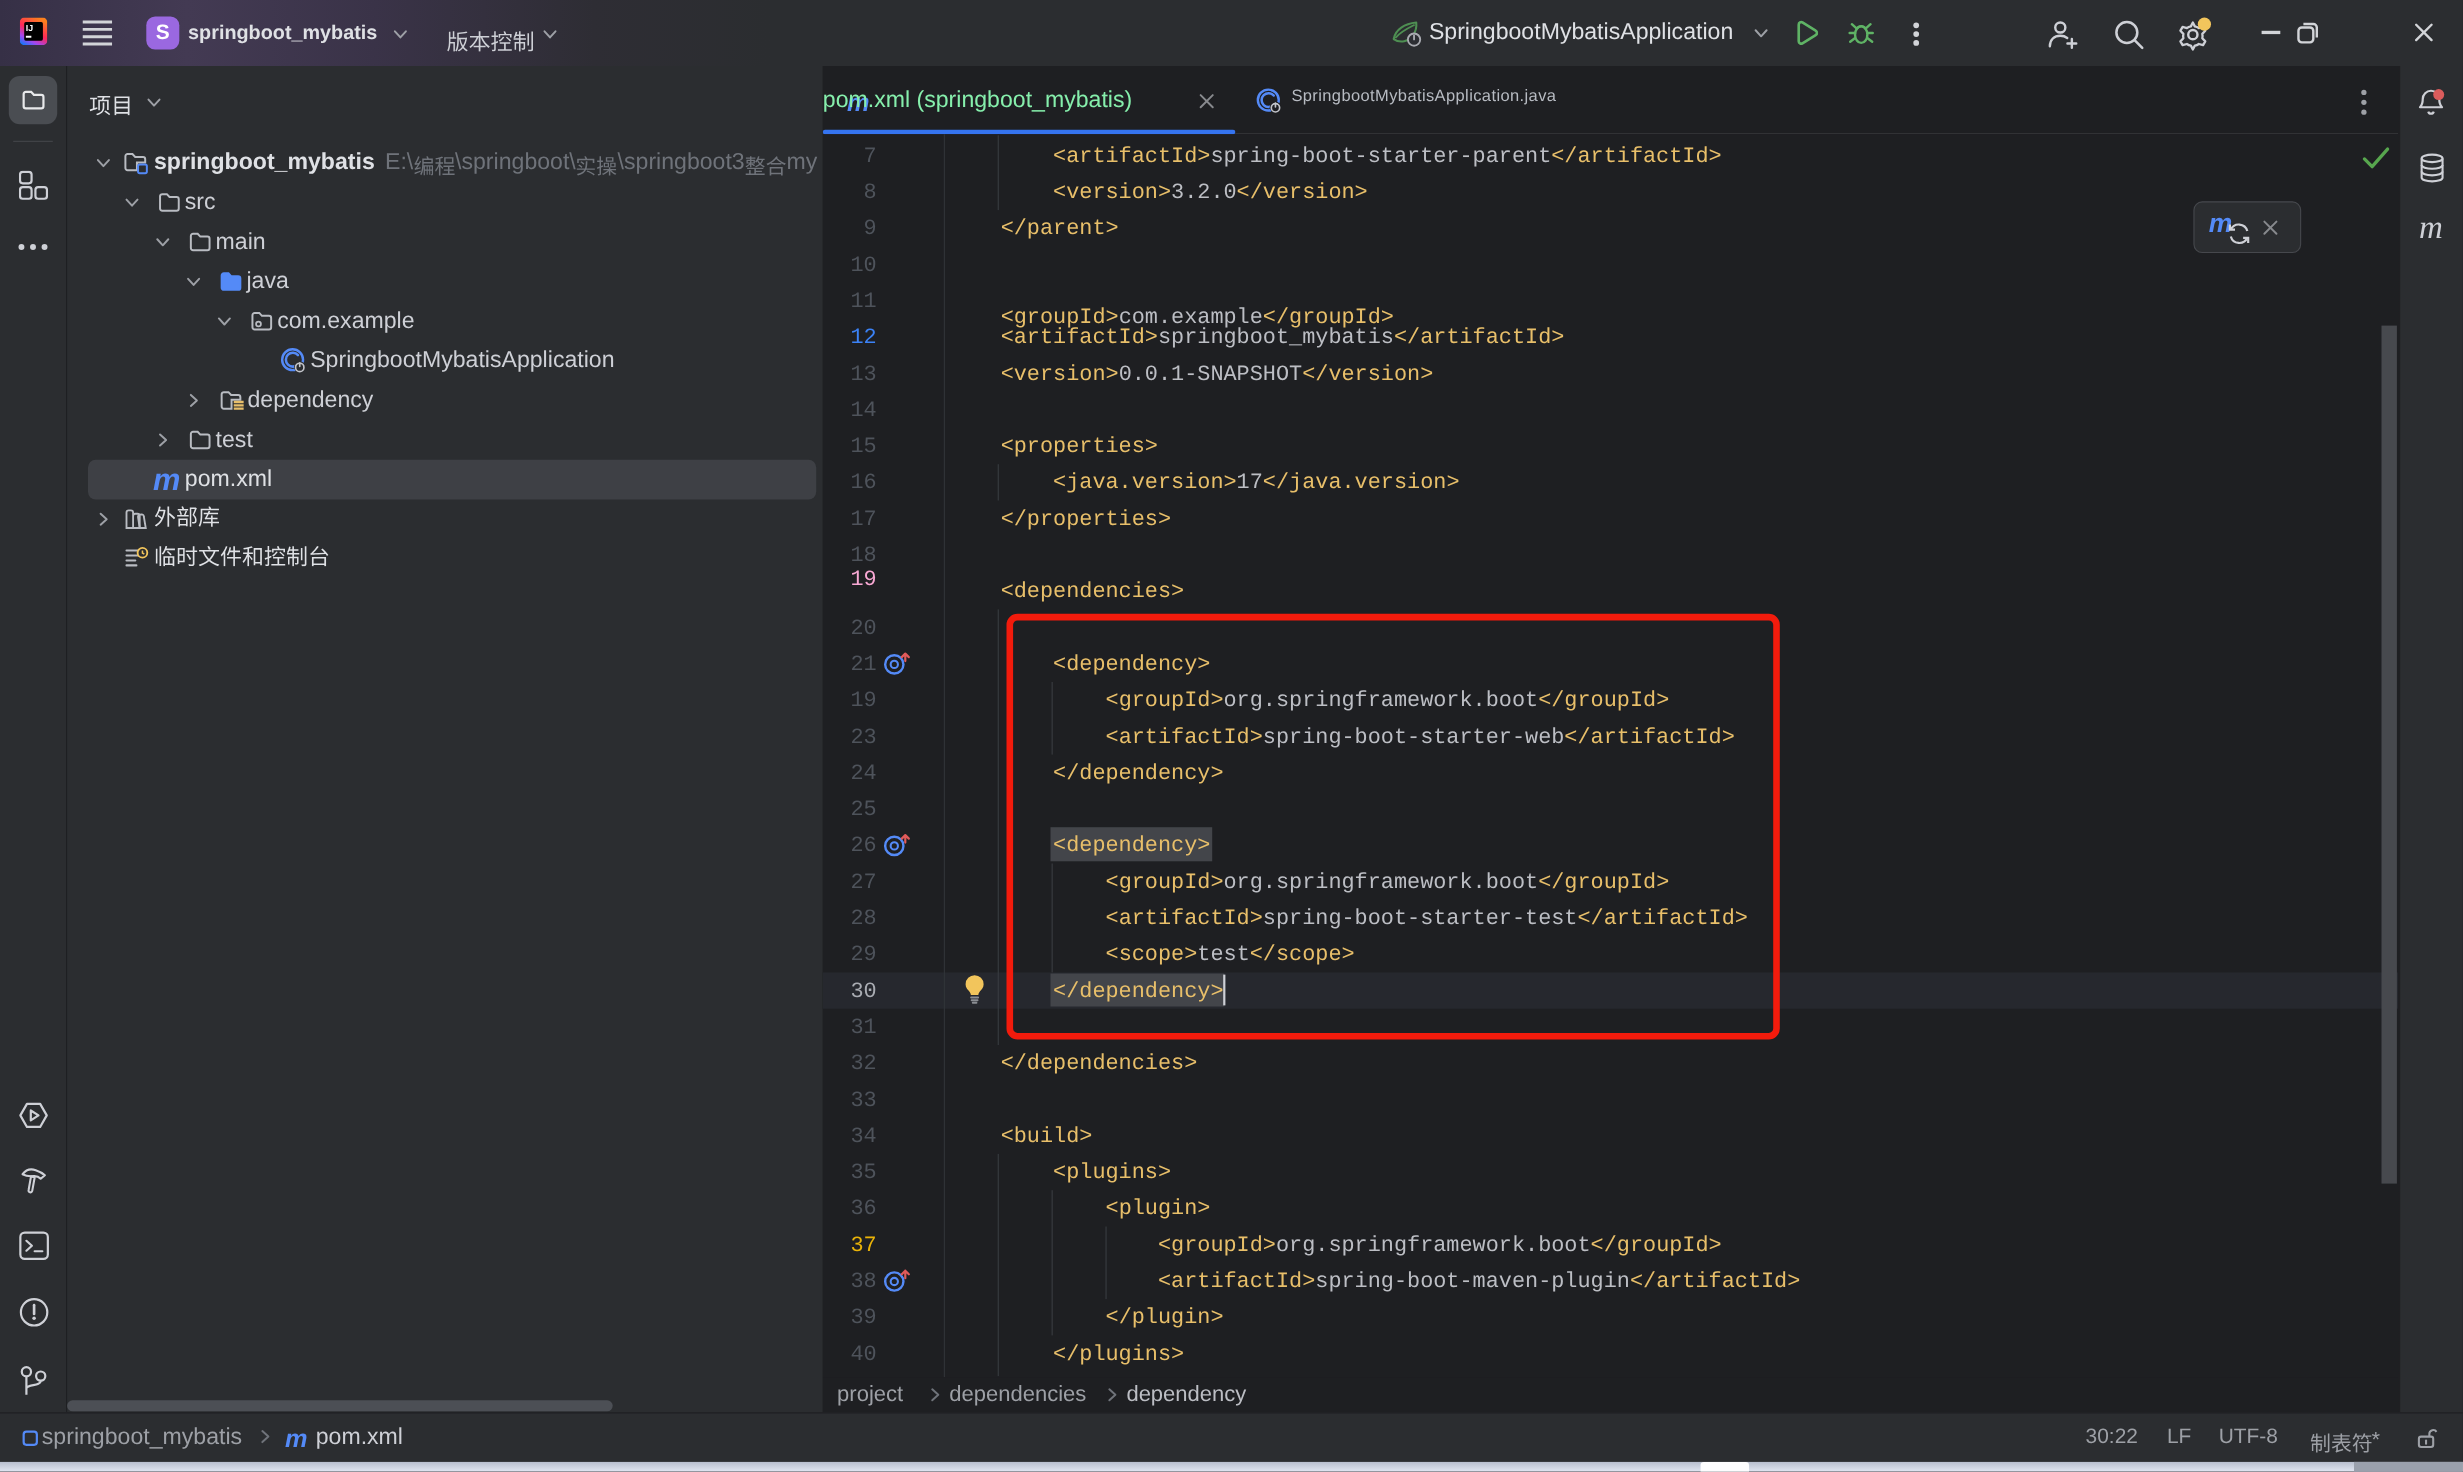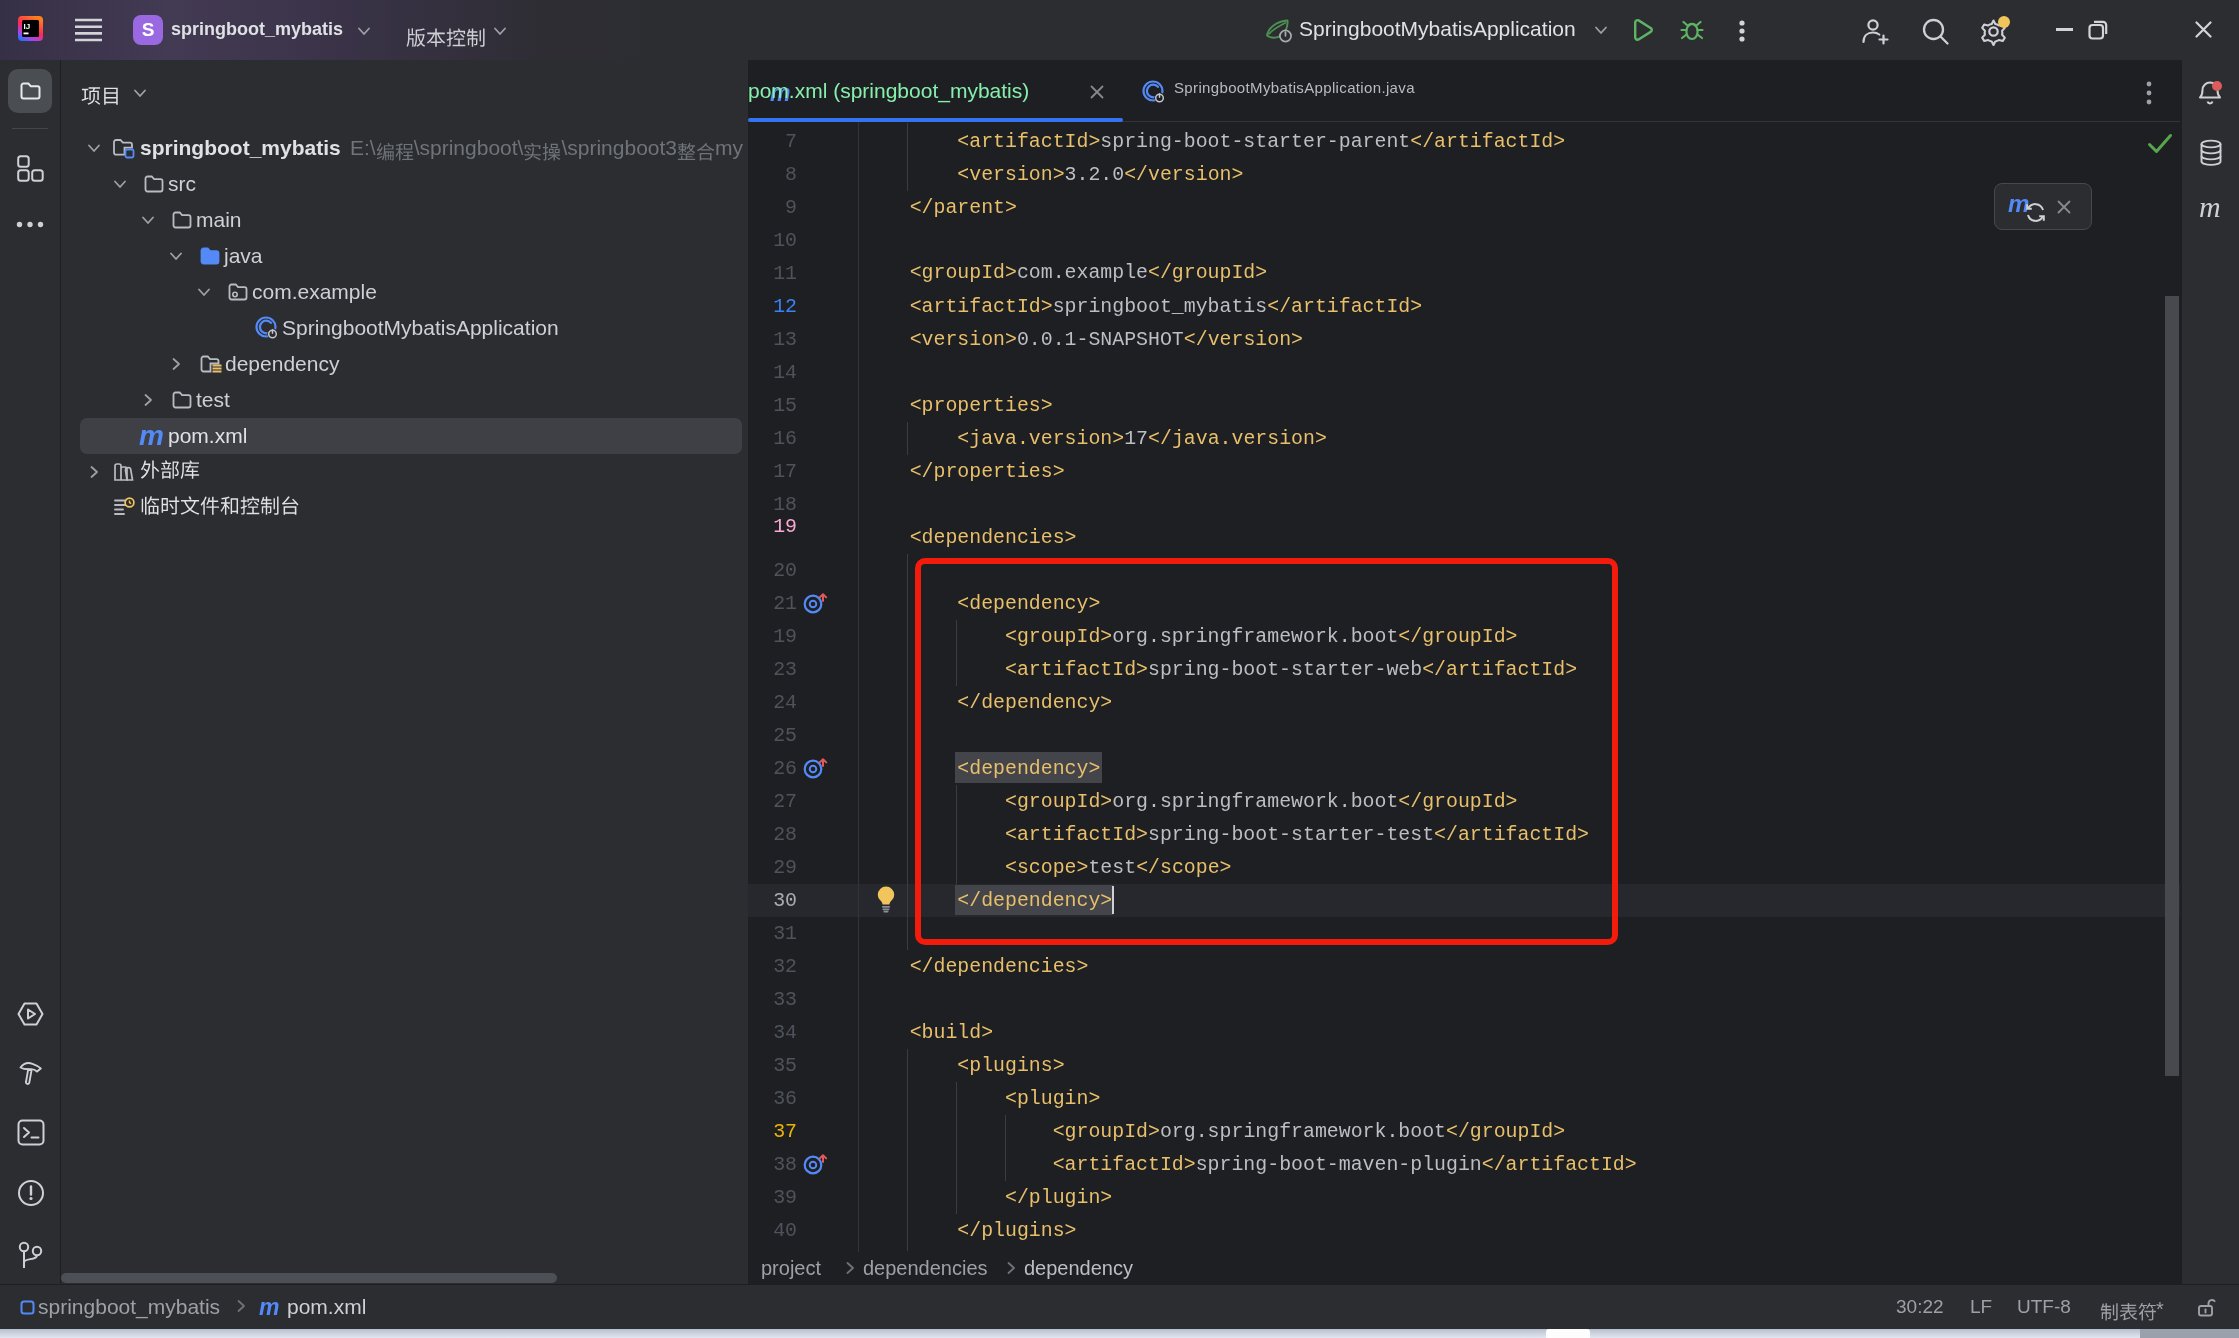--- a/index.html
+++ b/index.html
@@ -270,21 +270,21 @@
 <div class="ig" style="left:956px;top:1081.5px;height:132.0px"></div>
 <div class="ig" style="left:1005px;top:1114.5px;height:66.0px"></div>
 <div class="ln" style="top:124.5px;color:#4e535b">7</div>
 <pre class="cl" style="top:124.5px">        <i>&lt;artifactId&gt;</i>spring-boot-starter-parent<i>&lt;/artifactId&gt;</i></pre>
 <div class="ln" style="top:157.5px;color:#4e535b">8</div>
 <pre class="cl" style="top:157.5px">        <i>&lt;version&gt;</i>3.2.0<i>&lt;/version&gt;</i></pre>
 <div class="ln" style="top:190.5px;color:#4e535b">9</div>
 <pre class="cl" style="top:190.5px">    <i>&lt;/parent&gt;</i></pre>
 <div class="ln" style="top:223.5px;color:#4e535b">10</div>
 <div class="ln" style="top:256.5px;color:#4e535b">11</div>
-<pre class="cl" style="top:256px">    <i>&lt;groupId&gt;</i>com.example<i>&lt;/groupId&gt;</i></pre>
+<pre class="cl" style="top:272px">    <i>&lt;groupId&gt;</i>com.example<i>&lt;/groupId&gt;</i></pre>
 <div class="ln" style="top:289.5px;color:#3b82f6">12</div>
 <pre class="cl" style="top:289.5px">    <i>&lt;artifactId&gt;</i>springboot_mybatis<i>&lt;/artifactId&gt;</i></pre>
 <div class="ln" style="top:322.5px;color:#4e535b">13</div>
 <pre class="cl" style="top:322.5px">    <i>&lt;version&gt;</i>0.0.1-SNAPSHOT<i>&lt;/version&gt;</i></pre>
 <div class="ln" style="top:355.5px;color:#4e535b">14</div>
 <div class="ln" style="top:388.5px;color:#4e535b">15</div>
 <pre class="cl" style="top:388.5px">    <i>&lt;properties&gt;</i></pre>
 <div class="ln" style="top:421.5px;color:#4e535b">16</div>
 <pre class="cl" style="top:421.5px">        <i>&lt;java.version&gt;</i>17<i>&lt;/java.version&gt;</i></pre>
 <div class="ln" style="top:454.5px;color:#4e535b">17</div>

